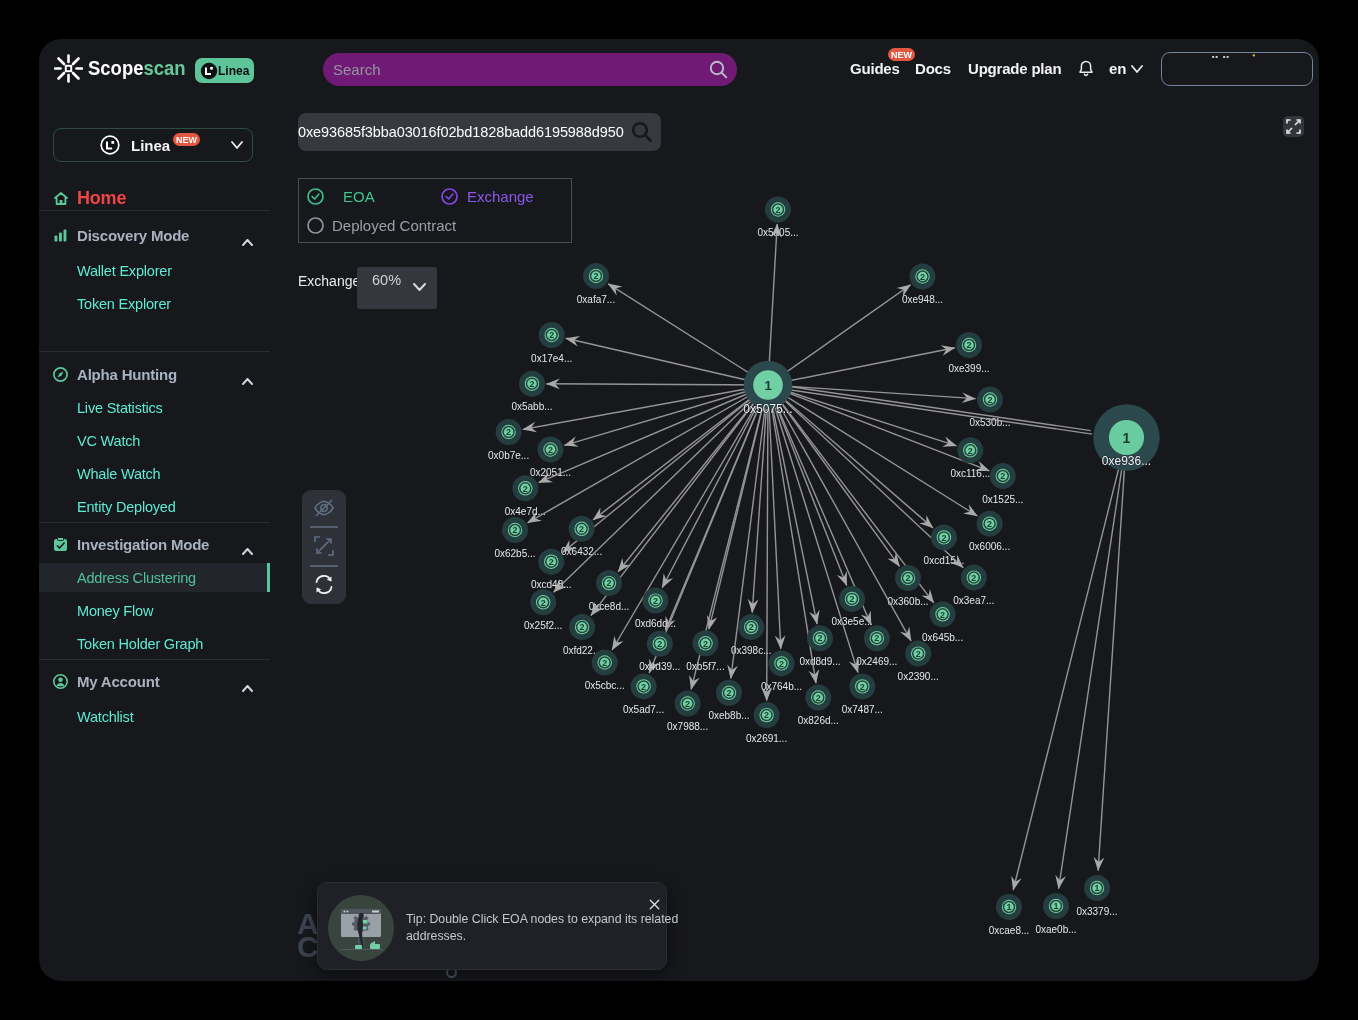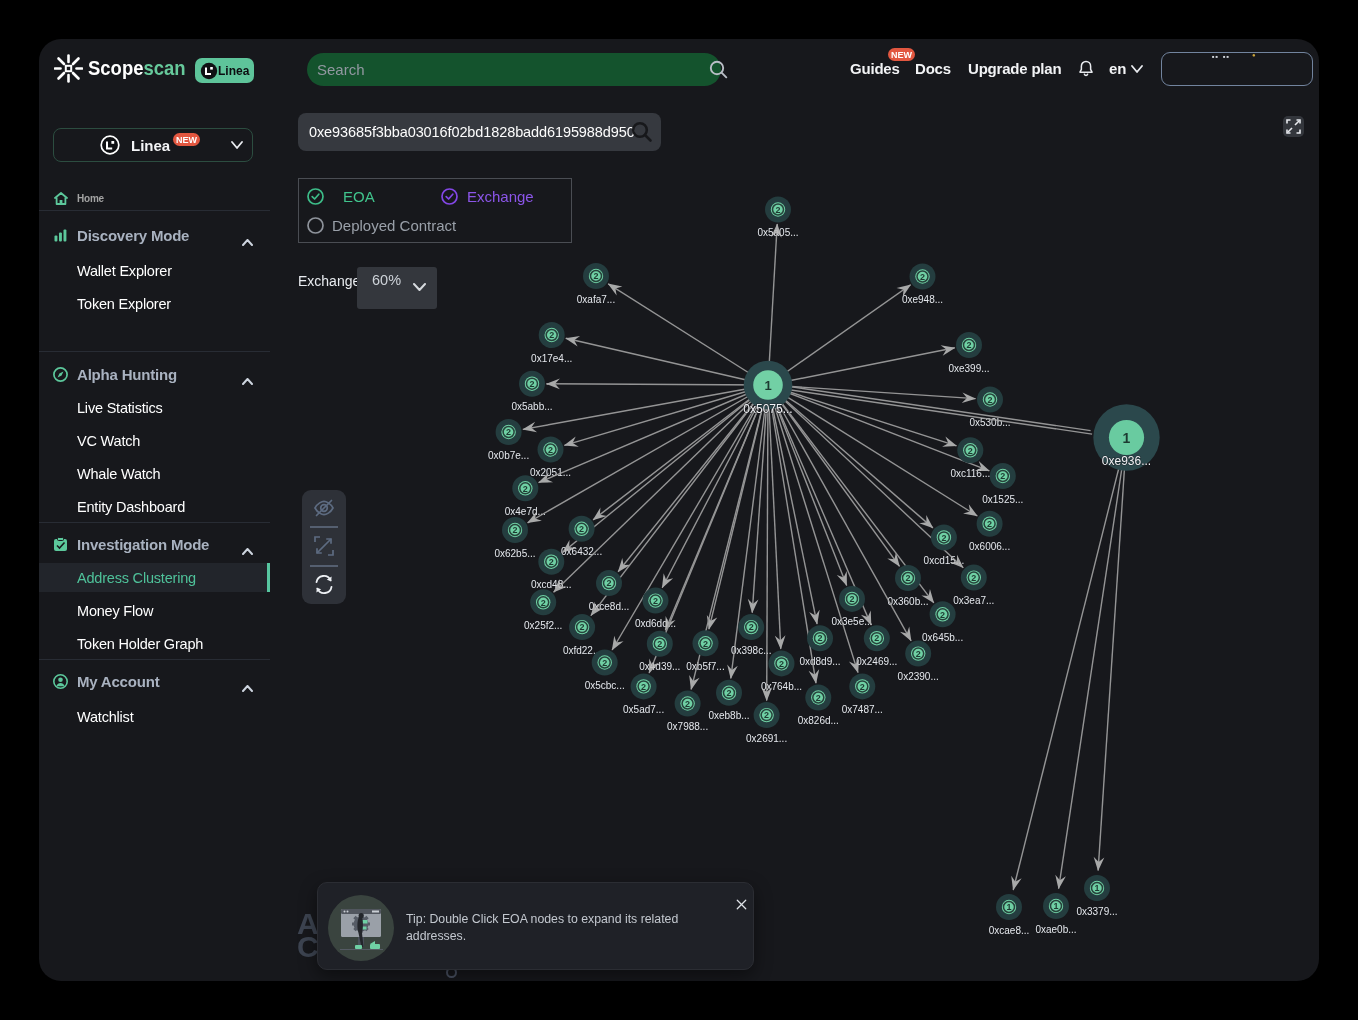--- a/index.html
+++ b/index.html
@@ -1,44 +1,44 @@
 <!DOCTYPE html>
 <html><head><meta charset="utf-8"><style>
 *{margin:0;padding:0;box-sizing:border-box}
 html,body{width:1358px;height:1020px;background:#000;font-family:"Liberation Sans",sans-serif;overflow:hidden}
 .app{position:absolute;left:39px;top:39px;width:1280px;height:942px;background:#17181c;border-radius:22px;overflow:hidden;will-change:transform}
 .abs{position:absolute}
 
 .logo-text{position:absolute;left:49px;top:17px;font-size:21px;font-weight:bold;color:#fff;transform:scaleX(.88);transform-origin:left center;white-space:nowrap}
 .logo-text .g{color:#66c99b}
 
-.search{position:absolute;left:268px;top:14px;width:414px;height:33px;background:#14532d;border-radius:17px;color:#9298a1;font-size:15px;line-height:33px;padding-left:10px}
+.search{position:absolute;left:284px;top:14px;width:414px;height:33px;background:#701a75;border-radius:17px;color:#9298a1;font-size:15px;line-height:33px;padding-left:10px}
 .nav{position:absolute;top:0;height:61px;color:#f2f3f5;font-size:15px;font-weight:bold;letter-spacing:-.2px}
 .newpill{position:absolute;background:#e25740;color:#fff;font-size:9px;font-weight:bold;border-radius:7px;display:flex;align-items:center;justify-content:center}
 .walletbox{position:absolute;left:1122px;top:13px;width:152px;height:34px;border:1.4px solid #72849e;border-radius:9px}
 
 .side-sel{position:absolute;left:14px;top:89px;width:200px;height:34px;border:1.4px solid #2c4d40;border-radius:8px}
 .srow{position:absolute;left:0;width:231px;height:28px;display:flex;align-items:center}
-.srow .txt1{font-size:10px;font-weight:bold;color:#a3a3a3;margin-left:38px;letter-spacing:-.2px}
+.srow .txt1{font-size:18px;font-weight:bold;color:#ef4444;margin-left:38px;letter-spacing:-.2px}
 .srow .txt2{font-size:15px;font-weight:bold;color:#a9b2c0;margin-left:38px;letter-spacing:-.2px}
-.srow .sub{font-size:14.5px;color:#ffffff;margin-left:38px;letter-spacing:-.2px}
+.srow .sub{font-size:14.5px;color:#5eead4;margin-left:38px;letter-spacing:-.2px}
 .divider{position:absolute;left:0;width:231px;height:1px;background:#282c34}
 .chev{position:absolute;left:203px;width:11px;height:7px}
 .selrow{position:absolute;left:0;top:524px;width:231px;height:29px;background:#22252b;border-right:3px solid #57c6a0}
 
-.addr{position:absolute;left:259px;top:74px;width:363px;height:38px;background:#36393f;border-radius:8px;color:#fdfdfd;font-size:14.5px;line-height:38px;padding-left:11px;white-space:nowrap;overflow:hidden;letter-spacing:-.1px}
+.addr{position:absolute;left:259px;top:74px;width:363px;height:38px;background:#36393f;border-radius:8px;color:#fdfdfd;font-size:14.5px;line-height:38px;padding-left:0;white-space:nowrap;overflow:hidden;letter-spacing:-.1px}
 .fsbtn{position:absolute;left:1244px;top:77px;width:21px;height:21px;background:#33363c;border-radius:5px}
 .legend{position:absolute;left:259px;top:139px;width:274px;height:65px;border:1px solid #4a4d53}
 .cert{position:absolute;left:259px;top:234px;color:#e8ebef;font-size:14px}
 .certdd{position:absolute;left:318px;top:228px;width:80px;height:42px;background:#34373d;border-radius:3px;color:#ced3d9;font-size:14.5px;line-height:27px;padding-left:15px}
 .toolbar{position:absolute;left:263px;top:451px;width:44px;height:114px;background:#2e3138;border-radius:9px}
 .tooldiv{position:absolute;left:271px;width:28px;height:1.6px;background:#555f70}
 .bigtitle{position:absolute;left:258px;top:873px;font-size:30px;font-weight:bold;color:#3d4451;line-height:23px;letter-spacing:.5px;white-space:nowrap}
 .gring{position:absolute;left:407px;top:928px;width:11px;height:11px;border:2.5px solid #4a5263;border-radius:50%}
-.toast{position:absolute;left:278px;top:843px;width:437px;height:88px;background:#1f2127;border:1px solid #2b2d33;border-radius:10px;box-shadow:0 6px 18px rgba(0,0,0,.45)}
+.toast{position:absolute;left:278px;top:843px;width:350px;height:88px;background:#1f2127;border:1px solid #2b2d33;border-radius:10px;box-shadow:0 6px 18px rgba(0,0,0,.45)}
 .toast .txt{position:absolute;left:88px;top:28px;width:274px;font-size:12.3px;color:#c3c8cf;line-height:17px}
 .toast .x{position:absolute;right:6px;top:16px;width:11px;height:11px}
 .graph{position:absolute;left:0;top:0}
 </style></head>
 <body>
 <div class="app">
 
 <svg class="abs" style="left:15px;top:15px" width="29" height="29" viewBox="0 0 29 29">
  <g stroke="#fff" stroke-width="2.6" stroke-linecap="round" fill="none">
   <line x1="14.5" y1="1.5" x2="14.5" y2="8"></line>
@@ -137,21 +137,21 @@
 <div class="srow" style="top:355px">
       <div class="sub">Live Statistics</div>
     </div>
 <div class="srow" style="top:388px">
       <div class="sub">VC Watch</div>
     </div>
 <div class="srow" style="top:421px">
       <div class="sub">Whale Watch</div>
     </div>
 <div class="srow" style="top:454px">
-      <div class="sub">Entity Dashboard</div>
+      <div class="sub">Entity Deployed</div>
     </div>
 <div class="divider" style="top:483px"></div>
 
 <div class="selrow"></div>
 <div class="srow" style="top:491px">
  <svg class="abs" style="left:14px;top:7px" width="15" height="15" viewBox="0 0 15 15">
   <rect x="1" y="2" width="13" height="12" rx="2" fill="#5cc79b"></rect>
   <rect x="4.5" y="0.5" width="6" height="3" rx="1" fill="#5cc79b" stroke="#17181c" stroke-width="1"></rect>
   <path d="M4 8.5 L6.5 11 L11.5 5.5" fill="none" stroke="#17181c" stroke-width="1.6"></path>
  </svg>

